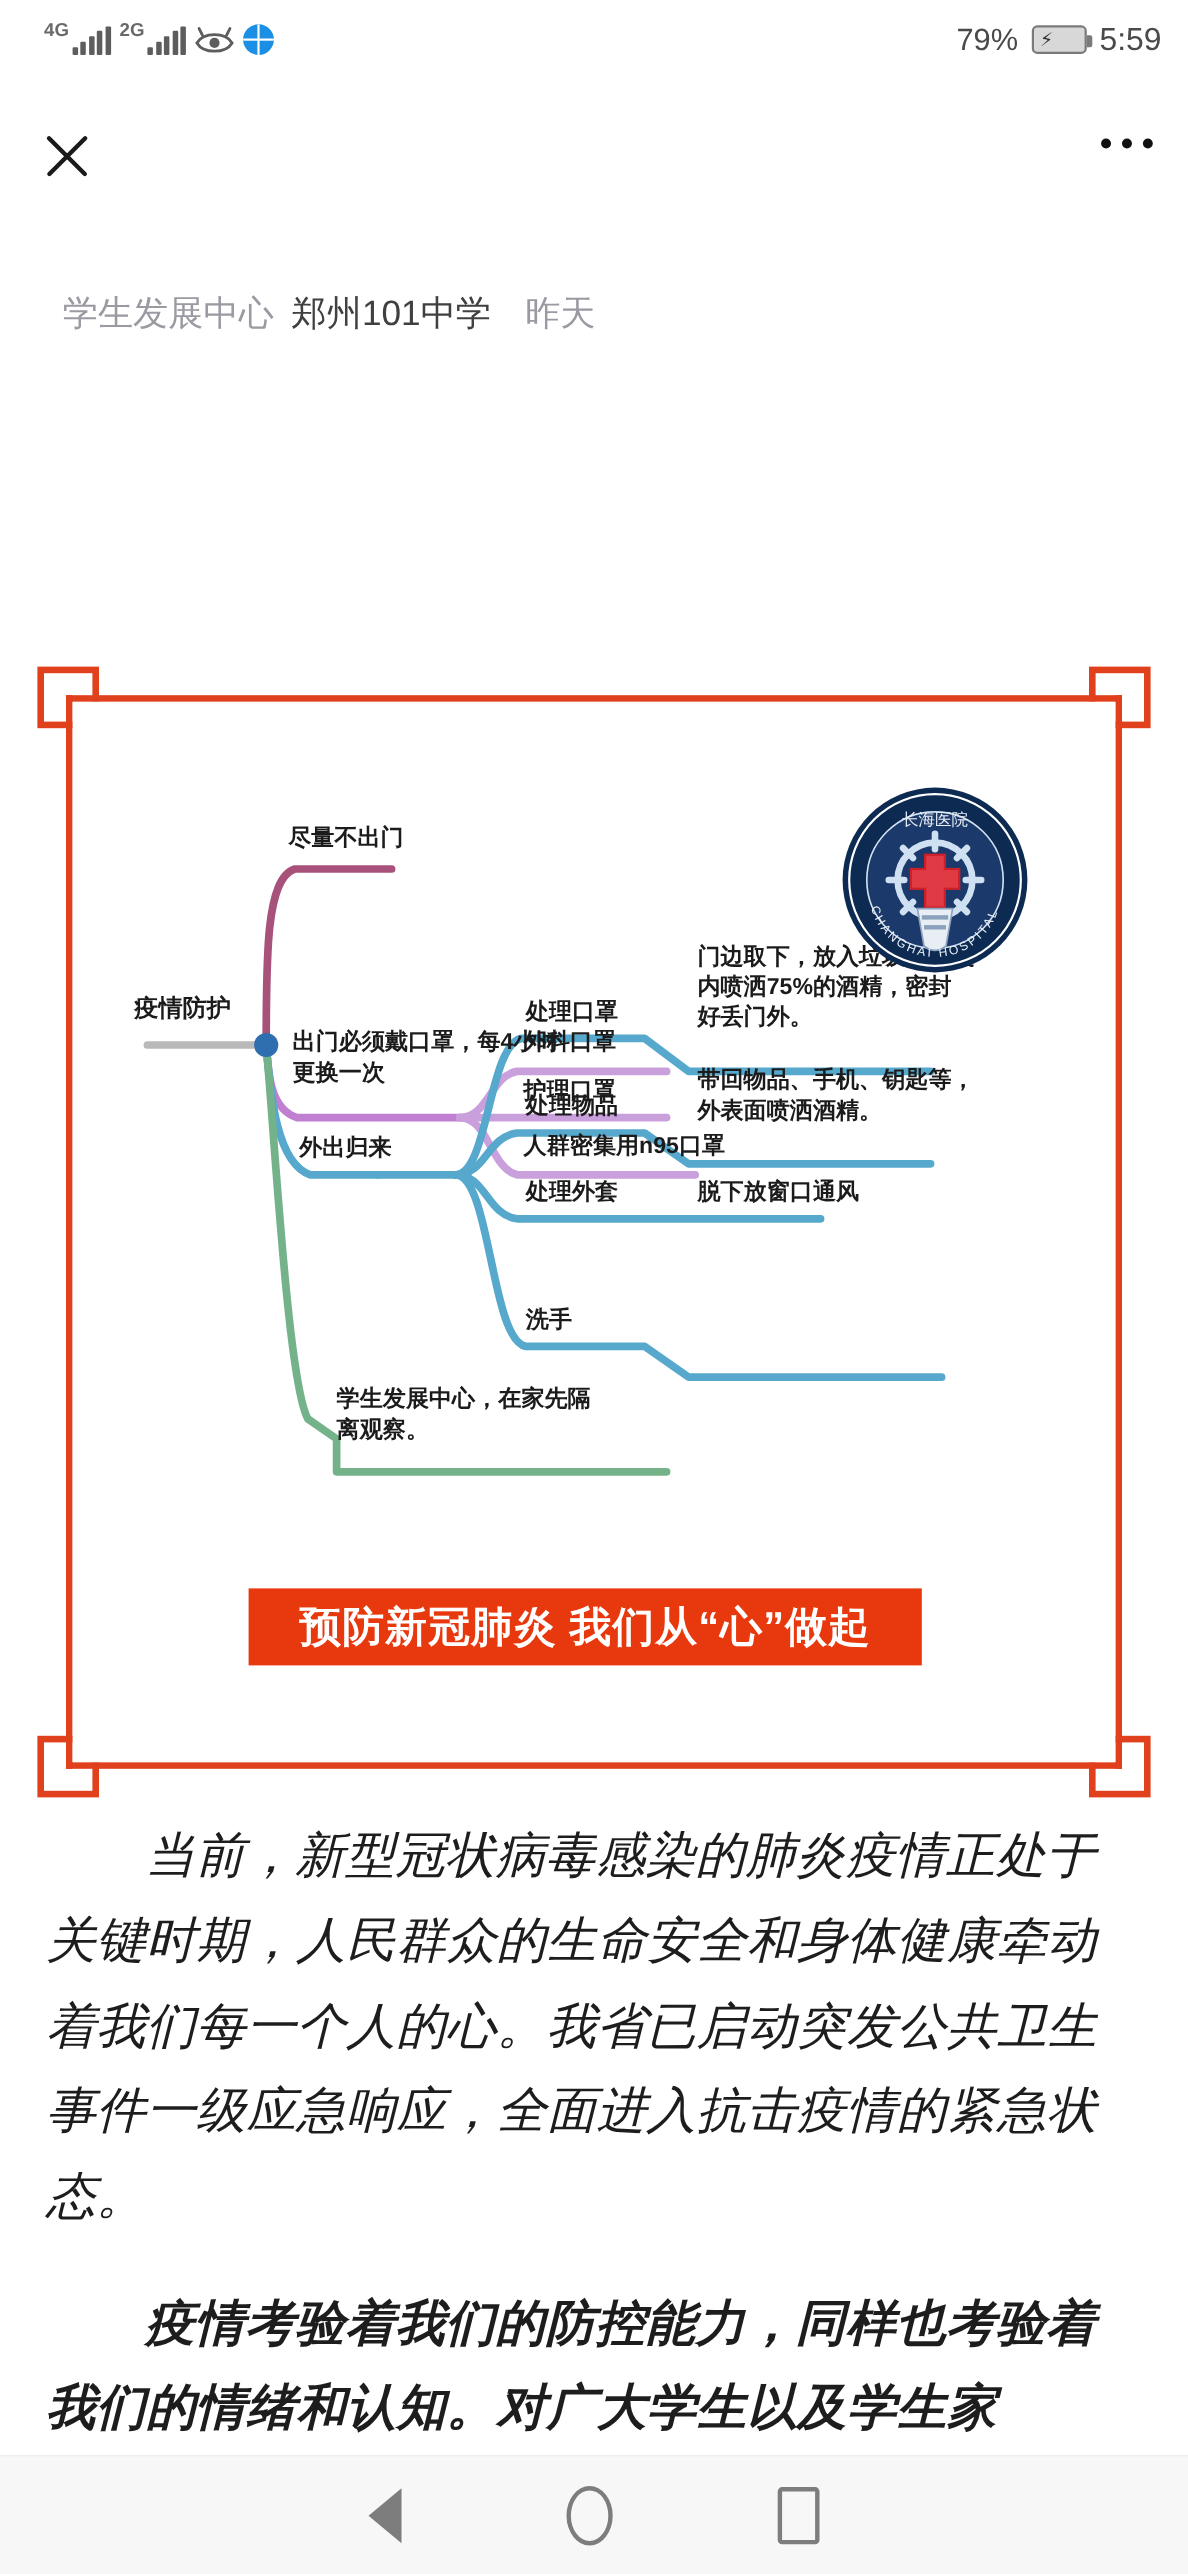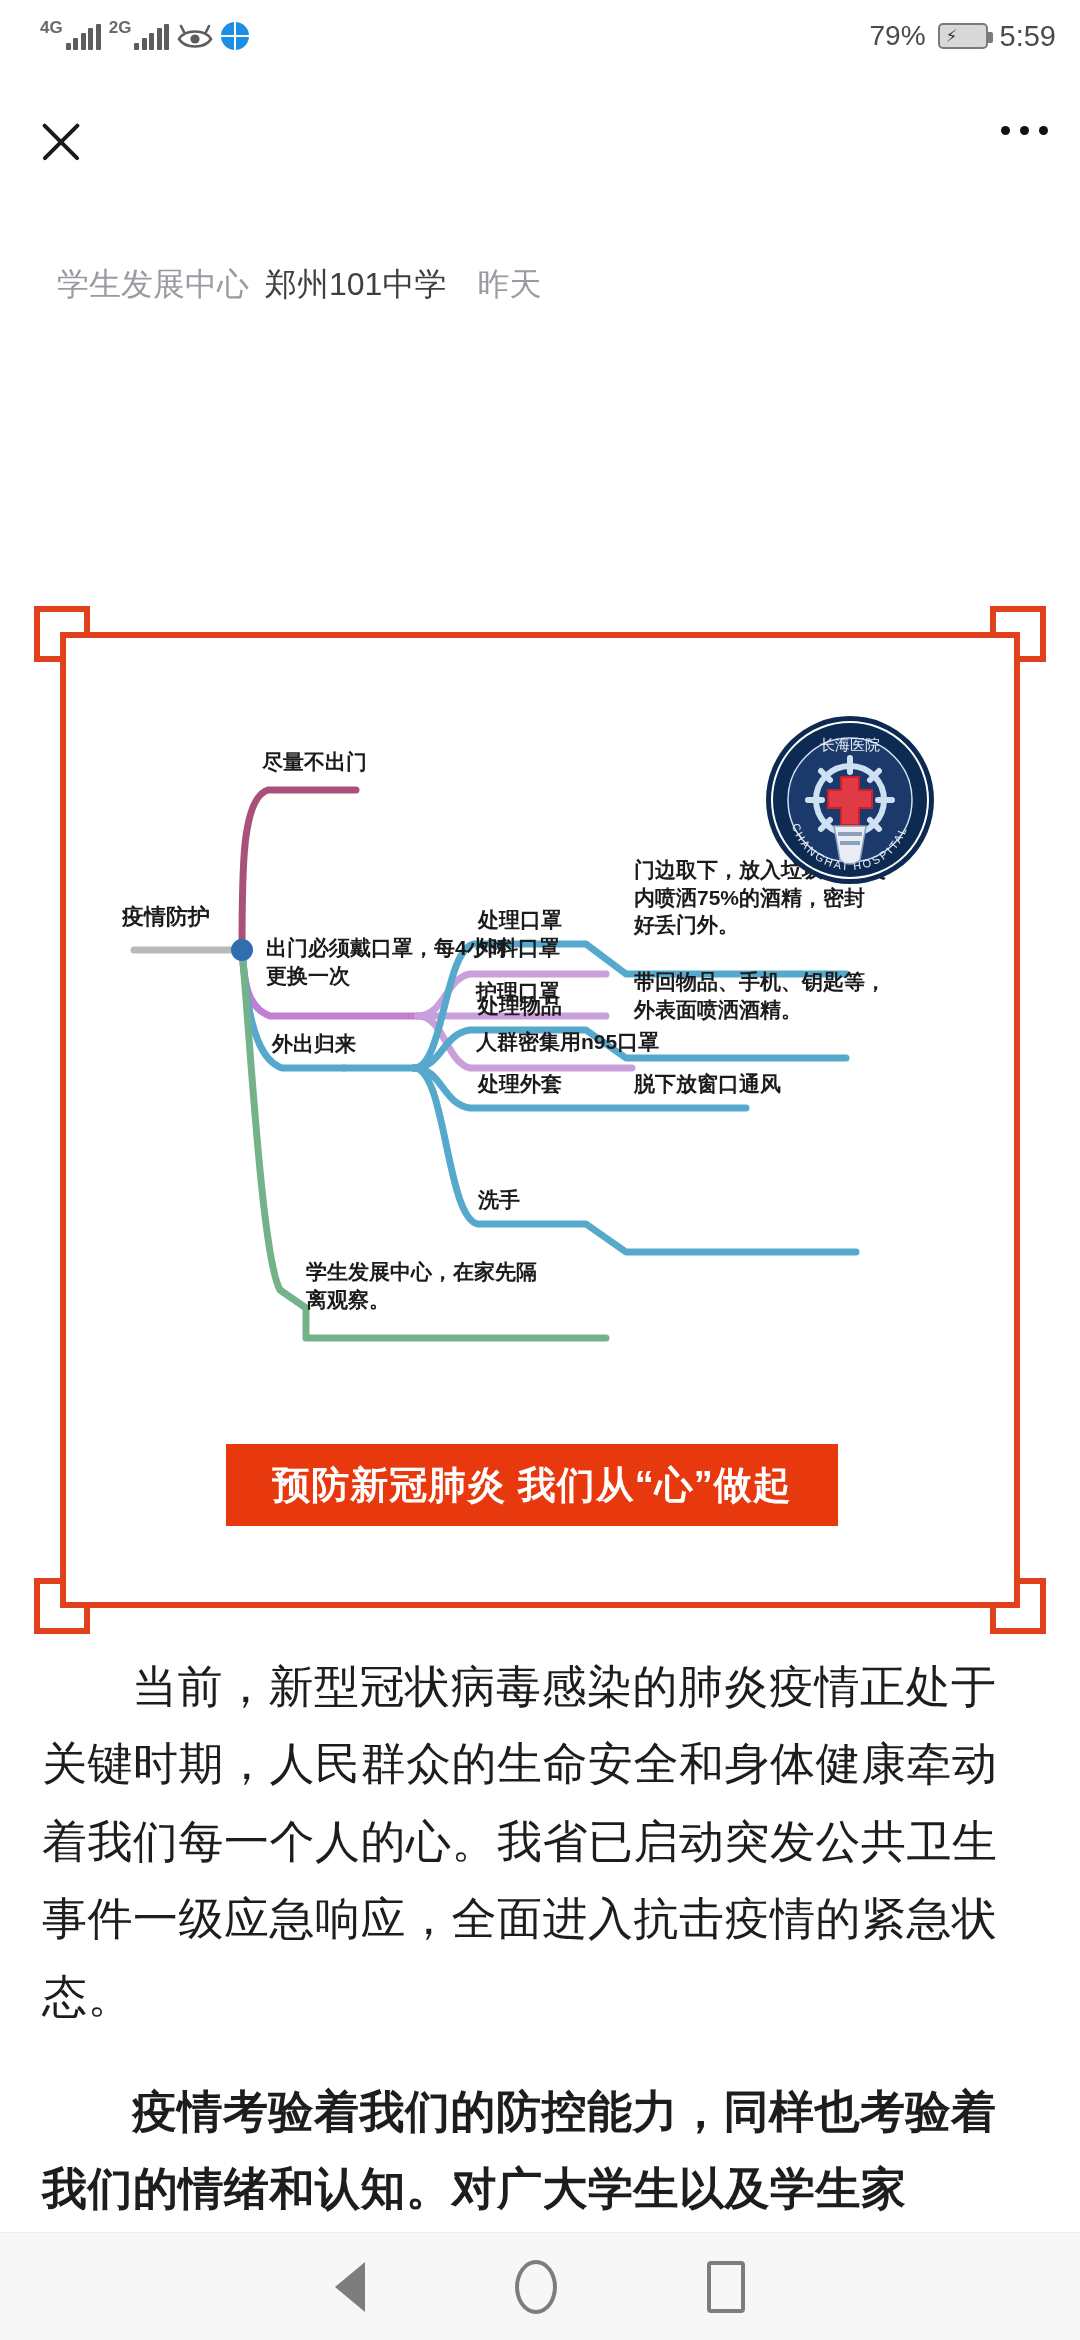--- a/index.html
+++ b/index.html
@@ -66,28 +66,28 @@
   .c-tl { left:0; top:14px; } .c-tr { left:956px; top:14px; }
   .c-bl { left:0; top:986px; } .c-br { left:956px; top:986px; }
 
   .mm { position:absolute; left:32px; top:46px; width:948px; height:964px; background:#fff; }
   .mm svg { position:absolute; left:0; top:0; }
   .mm-label { position:absolute; color:#1b1b1b; font-weight:700; line-height:1.32; white-space:pre-line; }
 
   .logo { position:absolute; left:698px; top:76px; width:172px; height:172px; }
 
   .banner {
-    position:absolute; left:160px; top:806px; width:612px; height:82px;
+    position:absolute; left:160px; top:806px; width:612px; height:70px;
     background:#e8380d; display:flex; align-items:center; justify-content:center;
   }
   .banner span { color:#fff; font-size:38px; font-weight:700; letter-spacing:1px; }
 
   
   .bodytext { position:absolute; top:1648px; left:0; width:1080px; padding:0 42px; }
-  .para { font-size:45px; line-height:1.72; color:#1d1d1d; text-indent:2em; letter-spacing:0.5px; }
+  .para { font-size:45px; line-height:1.72; color:#1d1d1d; text-indent:2em; letter-spacing:0.5px;font-style:italic; }
   .para.bold { font-weight:700; margin-top:38px; }
 
   
   .navbar {
     position:absolute; bottom:0; left:0; width:1080px; height:108px;
     background:#f7f7f7; display:flex; align-items:center; justify-content:center; gap:150px;
     border-top:1px solid #ececec;
   }
   .nav-back { width:0; height:0; border-top:25px solid transparent; border-bottom:25px solid transparent; border-right:30px solid #7d7d7d; }
   .nav-home { width:42px; height:54px; border:4px solid #7d7d7d; border-radius:50%; }

